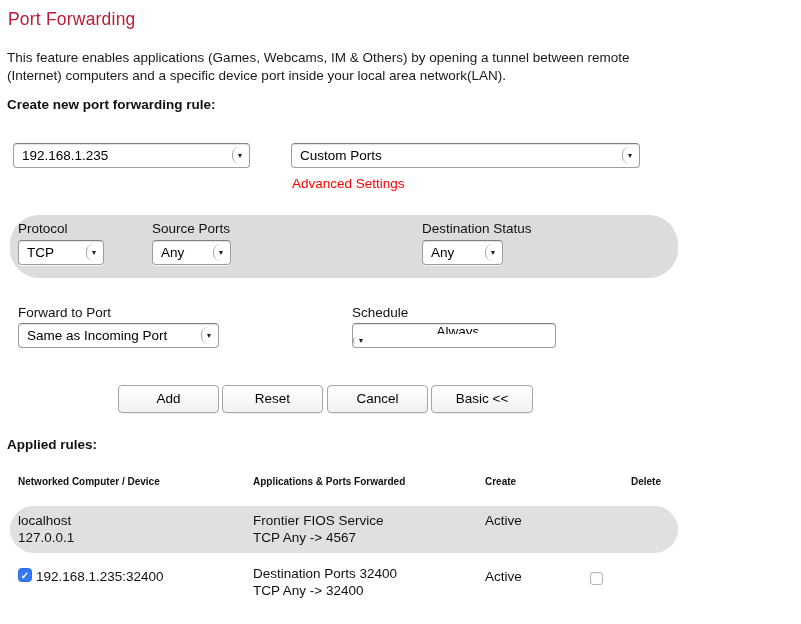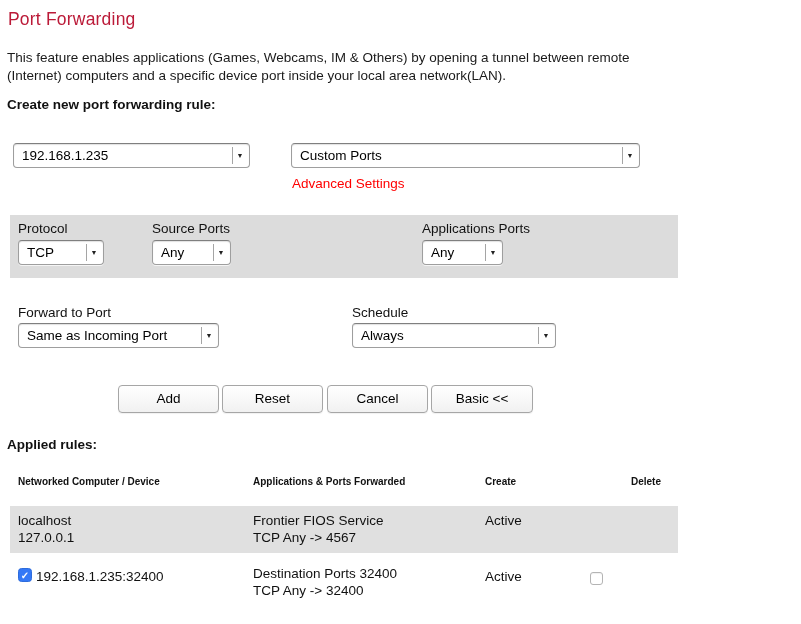--- a/index.html
+++ b/index.html
@@ -1,15 +1,15 @@
 <!DOCTYPE html>
 <html><head>
 <meta charset="utf-8">
 <style>
-  * { margin:0; padding:0; box-sizing:border-box; }
+  * { margin:0; padding:0; box-sizing:border-box;border-radius:29px; }
   html,body { background:#fff; }
   body { font-family:"Liberation Sans", sans-serif; color:#111; }
   #app { position:relative; width:801px; height:624px; background:#fff; overflow:hidden; font-size:13.5px; }
 
   .abs { position:absolute; }
 
   
   #page-title { left:8px; top:9px; font-size:17.5px; color:#bb1a38; letter-spacing:0.2px; }
 
   
@@ -44,21 +44,21 @@
   #lbl-protocol { left:18px;  top:221px; }
   #lbl-source   { left:152px; top:221px; }
   #lbl-dest     { left:422px; top:221px; }
   #sel-protocol { left:18px;  top:240px; width:86px; }
   #sel-source   { left:152px; top:240px; width:79px; }
   #sel-dest     { left:422px; top:240px; width:81px; }
 
   #lbl-forward  { left:18px;  top:305px; }
   #lbl-schedule { left:352px; top:305px; }
   #sel-forward  { left:18px;  top:323px; width:201px; }
-  #sel-schedule { left:352px; top:323px; width:204px; }
+  #sel-schedule { left:352px; top:323px; width:204px;flex-direction:column; }
 
   
   .btn {
     position:absolute; top:385px; height:28px; border:1px solid #a6a6a6; border-radius:4px;
     background:linear-gradient(#ffffff,#f1f1f1); font-family:"Liberation Sans",sans-serif;
     font-size:13.5px; color:#000; text-align:center; line-height:26px; cursor:pointer;
     box-shadow:0 1px 1px rgba(0,0,0,0.06);
   }
   #btn-add    { left:118px; width:101px; }
   #btn-reset  { left:222px; width:101px; }
@@ -123,21 +123,21 @@
     <span class="sel-txt">TCP</span>
     <span class="sel-arrow">▼</span>
   </div>
 
   <div id="lbl-source" class="panel-label">Source Ports</div>
   <div id="sel-source" class="sel">
     <span class="sel-txt">Any</span>
     <span class="sel-arrow">▼</span>
   </div>
 
-  <div id="lbl-dest" class="panel-label">Applications Ports</div>
+  <div id="lbl-dest" class="panel-label">Destination Status</div>
   <div id="sel-dest" class="sel">
     <span class="sel-txt">Any</span>
     <span class="sel-arrow">▼</span>
   </div>
 
   <div id="lbl-forward" class="abs">Forward to Port</div>
   <div id="sel-forward" class="sel">
     <span class="sel-txt">Same as Incoming Port</span>
     <span class="sel-arrow">▼</span>
   </div>

